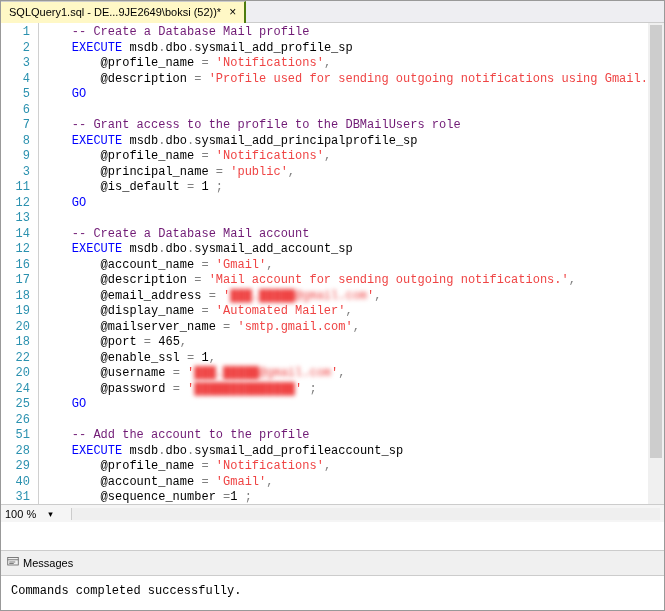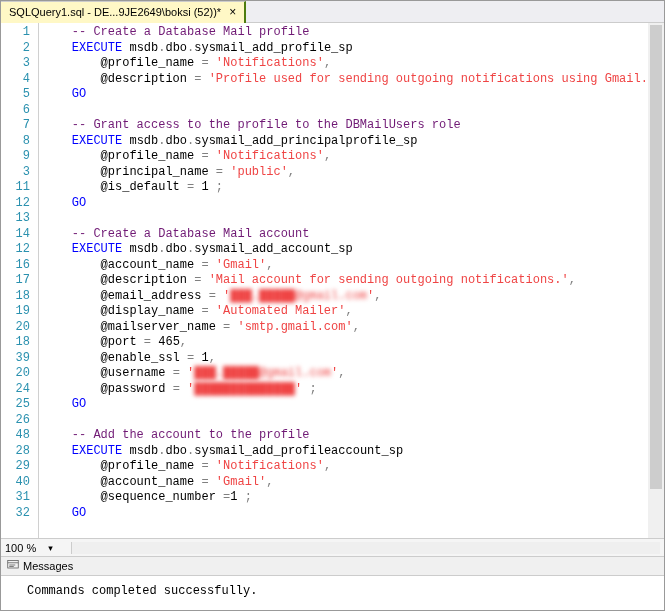--- a/index.html
+++ b/index.html
@@ -89,30 +89,30 @@
   }
   .messages-header {
     display: flex;
     align-items: center;
     gap: 4px;
     border-top: 1px solid #ccc;
     border-bottom: 1px solid #ccc;
     background: #f0f0f0;
     font-family: "Segoe UI", Tahoma, sans-serif;
     font-size: 11px;
-    padding: 6px 6px;
+    padding: 12px 6px;
     height: 20px;
+    margin-top: 28px;
   }
   .messages-header svg { width: 12px; height: 12px; }
   .messages-body {
     padding: 8px 10px;
     font-family: Consolas, "Courier New", monospace;
     font-size: 12px;
     flex: 0 0 34px;
-    margin-left: 16px;
   }
   .scroll-v {
     width: 16px;
     background: #f0f0f0;
     position: relative;
   }
   .scroll-thumb {
     position: absolute;
     left: 2px; right: 2px;
     top: 2px;
@@ -147,26 +147,26 @@
       <div>12</div>
       <div>13</div>
       <div>14</div>
       <div>12</div>
       <div>16</div>
       <div>17</div>
       <div>18</div>
       <div>19</div>
       <div>20</div>
       <div>18</div>
-      <div>39</div>
+      <div>22</div>
       <div>20</div>
       <div>24</div>
       <div>25</div>
       <div>26</div>
-      <div>48</div>
+      <div>51</div>
       <div>28</div>
       <div>29</div>
       <div>40</div>
       <div>31</div>
       <div>32</div>
     </div>
   <div class="code" id="code"><div class="line"><span class="c-comment">    -- Create a Database Mail profile</span></div><div class="line"><span>    </span><span class="c-kw">EXECUTE</span><span> msdb</span><span class="c-gray">.</span><span>dbo</span><span class="c-gray">.</span><span>sysmail_add_profile_sp</span></div><div class="line"><span>        @profile_name </span><span class="c-gray">=</span><span> </span><span class="c-str">'Notifications'</span><span class="c-gray">,</span></div><div class="line"><span>        @description </span><span class="c-gray">=</span><span> </span><span class="c-str">'Profile used for sending outgoing notifications using Gmail.'</span></div><div class="line"><span>    </span><span class="c-kw">GO</span></div><div class="line"><span></span></div><div class="line"><span class="c-comment">    -- Grant access to the profile to the DBMailUsers role</span></div><div class="line"><span>    </span><span class="c-kw">EXECUTE</span><span> msdb</span><span class="c-gray">.</span><span>dbo</span><span class="c-gray">.</span><span>sysmail_add_principalprofile_sp</span></div><div class="line"><span>        @profile_name </span><span class="c-gray">=</span><span> </span><span class="c-str">'Notifications'</span><span class="c-gray">,</span></div><div class="line"><span>        @principal_name </span><span class="c-gray">=</span><span> </span><span class="c-str">'public'</span><span class="c-gray">,</span></div><div class="line"><span>        @is_default </span><span class="c-gray">=</span><span> 1 </span><span class="c-gray">;</span></div><div class="line"><span>    </span><span class="c-kw">GO</span></div><div class="line"><span></span></div><div class="line"><span class="c-comment">    -- Create a Database Mail account</span></div><div class="line"><span>    </span><span class="c-kw">EXECUTE</span><span> msdb</span><span class="c-gray">.</span><span>dbo</span><span class="c-gray">.</span><span>sysmail_add_account_sp</span></div><div class="line"><span>        @account_name </span><span class="c-gray">=</span><span> </span><span class="c-str">'Gmail'</span><span class="c-gray">,</span></div><div class="line"><span>        @description </span><span class="c-gray">=</span><span> </span><span class="c-str">'Mail account for sending outgoing notifications.'</span><span class="c-gray">,</span></div><div class="line"><span>        @email_address </span><span class="c-gray">=</span><span> </span><span class="c-str">'</span><span class="c-str blur">███.█████@gmail.com</span><span class="c-str">'</span><span class="c-gray">,</span></div><div class="line"><span>        @display_name </span><span class="c-gray">=</span><span> </span><span class="c-str">'Automated Mailer'</span><span class="c-gray">,</span></div><div class="line"><span>        @mailserver_name </span><span class="c-gray">=</span><span> </span><span class="c-str">'smtp.gmail.com'</span><span class="c-gray">,</span></div><div class="line"><span>        @port </span><span class="c-gray">=</span><span> 465</span><span class="c-gray">,</span></div><div class="line"><span>        @enable_ssl </span><span class="c-gray">=</span><span> 1</span><span class="c-gray">,</span></div><div class="line"><span>        @username </span><span class="c-gray">=</span><span> </span><span class="c-str">'</span><span class="c-str blur">███.█████@gmail.com</span><span class="c-str">'</span><span class="c-gray">,</span></div><div class="line"><span>        @password </span><span class="c-gray">=</span><span> </span><span class="c-str">'</span><span class="c-str blur">██████████████</span><span class="c-str">'</span><span> </span><span class="c-gray">;</span></div><div class="line"><span>    </span><span class="c-kw">GO</span></div><div class="line"><span></span></div><div class="line"><span class="c-comment">    -- Add the account to the profile</span></div><div class="line"><span>    </span><span class="c-kw">EXECUTE</span><span> msdb</span><span class="c-gray">.</span><span>dbo</span><span class="c-gray">.</span><span>sysmail_add_profileaccount_sp</span></div><div class="line"><span>        @profile_name </span><span class="c-gray">=</span><span> </span><span class="c-str">'Notifications'</span><span class="c-gray">,</span></div><div class="line"><span>        @account_name </span><span class="c-gray">=</span><span> </span><span class="c-str">'Gmail'</span><span class="c-gray">,</span></div><div class="line"><span>        @sequence_number </span><span class="c-gray">=</span><span>1 </span><span class="c-gray">;</span></div><div class="line"><span>    </span><span class="c-kw">GO</span></div></div>
   <div class="scroll-v">
     <div class="scroll-thumb"></div>
   </div>

